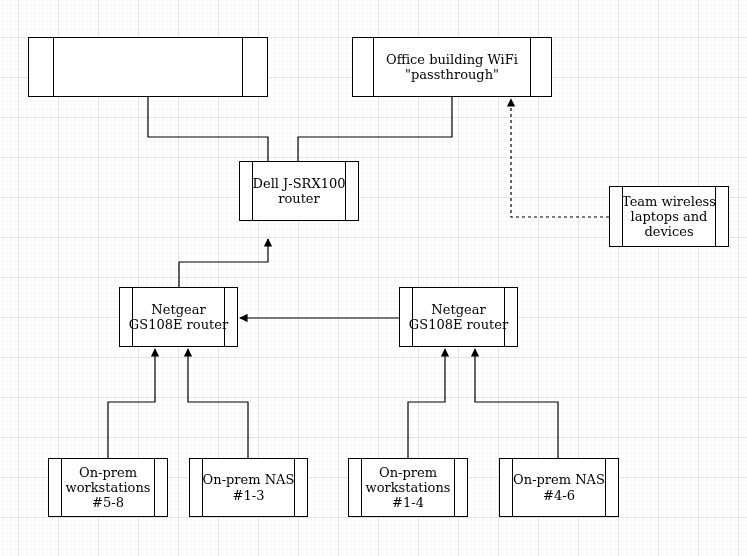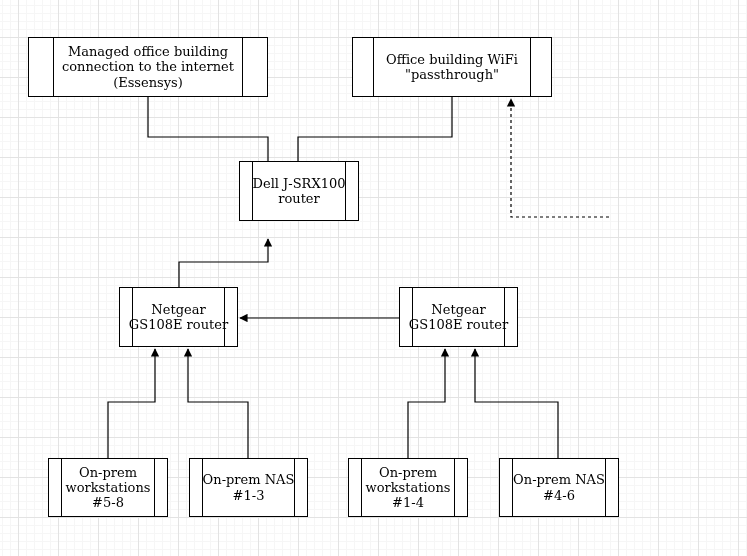--- a/index.html
+++ b/index.html
@@ -81,39 +81,43 @@
       <polyline points="108,458 108,402 155,402 155,349" class="edge" marker-end="url(#arrow)"></polyline>
       <polyline points="248,458 248,402 188,402 188,349" class="edge" marker-end="url(#arrow)"></polyline>
       <polyline points="408,458 408,402 445,402 445,349" class="edge" marker-end="url(#arrow)"></polyline>
       <polyline points="558,458 558,402 475,402 475,349" class="edge" marker-end="url(#arrow)"></polyline>
       <polyline points="609,217 511,217 511,99" class="edge dashed" marker-end="url(#arrow)"></polyline>
     </svg>
 
   <div class="node" style="left:28px; top:37px; width:240px; height:60px">
     <span class="bar bar-l"></span>
     <span class="bar bar-r"></span>
-    <div class="label">Managed office building
-connection to the internet
-(Essensys)</div>
   </div>
 
   <div class="node" style="left:352px; top:37px; width:200px; height:60px">
     <span class="bar bar-l"></span>
     <span class="bar bar-r"></span>
     <div class="label">Office building WiFi
 "passthrough"</div>
   </div>
 
   <div class="node" style="left:239px; top:161px; width:120px; height:60px">
     <span class="bar bar-l"></span>
     <span class="bar bar-r"></span>
     <div class="label">Dell J-SRX100
 router</div>
   </div>
 
+  <div class="node" style="left:609px; top:186px; width:120px; height:61px">
+    <span class="bar bar-l"></span>
+    <span class="bar bar-r"></span>
+    <div class="label">Team wireless
+laptops and
+devices</div>
+  </div>
 
   <div class="node" style="left:119px; top:287px; width:119px; height:60px">
     <span class="bar bar-l"></span>
     <span class="bar bar-r"></span>
     <div class="label">Netgear
 GS108E router</div>
   </div>
 
   <div class="node" style="left:399px; top:287px; width:119px; height:60px">
     <span class="bar bar-l"></span>

